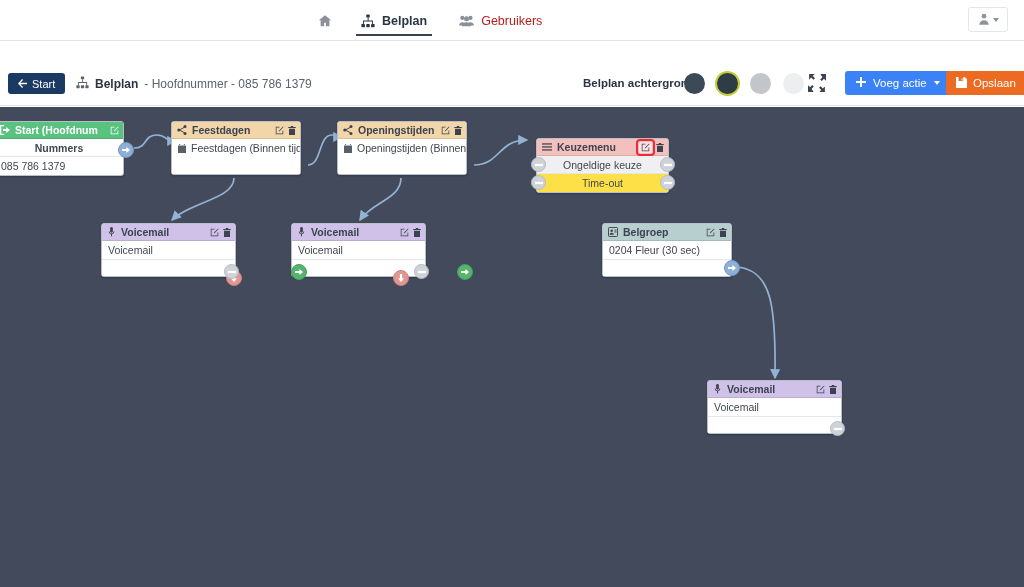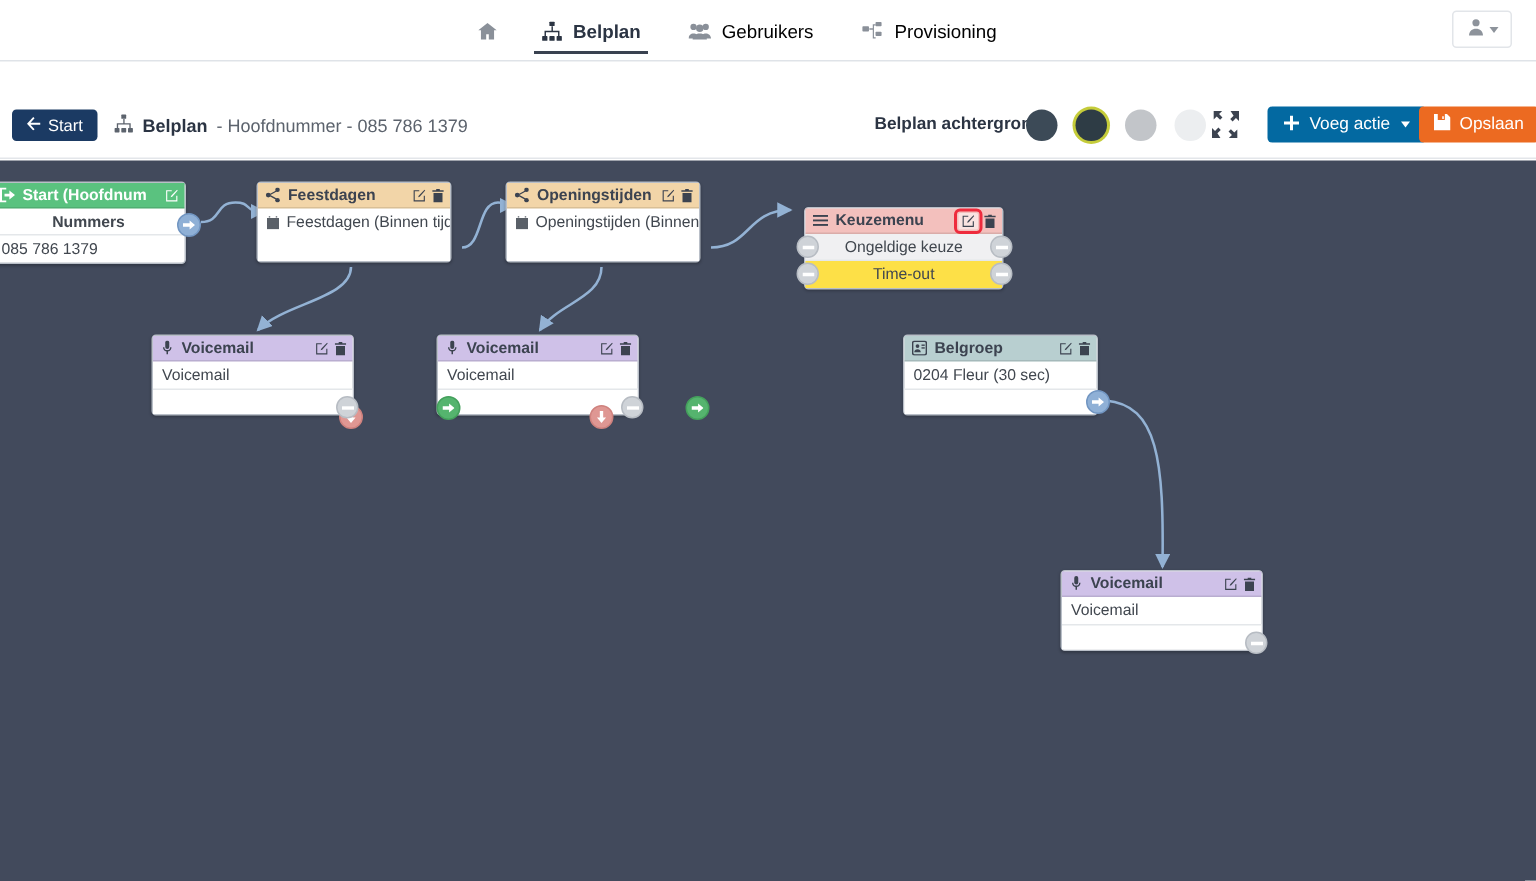--- a/index.html
+++ b/index.html
@@ -20,21 +20,21 @@
     display: flex; align-items: center;
   }
   .nav-center {
     position: absolute; left: 305px; top: 0;
     height: 41px;
     display: flex; align-items: center; gap: 0px;
   }
   .nav-item {
     display: flex; align-items: center; gap: 7px;
     height: 41px; padding: 0 16px;
-    font-size: 12.5px; color: #000000;
+    font-size: 12.5px; color: #b91c1c;
     cursor: pointer; position: relative;
     white-space: nowrap;
   }
   .nav-item.active { color: #2b3443; font-weight: bold; }
   .nav-item.active::after {
     content: ""; position: absolute;
     left: 11px; right: 11px; bottom: 5px;
     height: 2px; background: #3a4250;
   }
   .nav-item svg { display:block; }
@@ -90,21 +90,21 @@
   }
   .swatch { width: 21px; height: 21px; border-radius: 50%; cursor: pointer; }
   .swatch.sel { box-shadow: 0 0 0 2px #c5cc3a; }
   .expand-ic {
     position: absolute; left: 808px; top: 74px;
     width: 18px; height: 18px; cursor: pointer;
   }
   .btn-voeg {
     position: absolute; left: 845px; top: 71px;
     height: 24px; padding: 0 11px;
-    background: #0369a1; color: #fff;
+    background: #3b82f6; color: #fff;
     border: none; border-radius: 3px;
     font-size: 11.5px; font-family: "Liberation Sans", sans-serif;
     display: flex; align-items: center; gap: 7px;
     cursor: pointer;
   }
   .btn-opslaan {
     position: absolute; left: 946px; top: 71px;
     height: 24px; padding: 0 10px;
     background: #ec6a21; color: #fff;
     border: none; border-radius: 3px;
@@ -221,31 +221,20 @@
             <circle cx="13.8" cy="4.3" r="2.5"></circle>
           <circle cx="9" cy="5.3" r="3"></circle>
           <path d="M0 13.5c0-2.4 1.8-4 4-4s4 1.6 4 4z"></path>
           <path d="M10 13.5c0-2.4 1.8-4 3.8-4s4.2 1.6 4.2 4z"></path>
           <path d="M3.3 14.3c0-2.8 2.2-4.8 5.7-4.8s5.7 2 5.7 4.8z"></path>
         </svg>
       </span>
       <span>Gebruikers</span>
     </div>
 
-    <div class="nav-item">
-      <span>
-        <svg width="15" height="14" viewBox="0 0 16 16" fill="#8a9099">
-          <rect x="0.5" y="4" width="5" height="4" rx=".6"></rect>
-          <rect x="10.5" y="0.8" width="4.6" height="3.2" rx=".6"></rect>
-          <rect x="10.5" y="8.2" width="4.6" height="3.2" rx=".6"></rect>
-          <path d="M5.8 5.6h2.6V2.4h2.2v1h-1.3v8.9h1.3v1H8.4V6.6H5.8z"></path>
-        </svg>
-      </span>
-      <span>Provisioning</span>
-    </div>
 
   </div>
 
   <div class="user-btn">
     <span>
       <svg width="12" height="12" viewBox="0 0 16 16" fill="#8d939b">
         <circle cx="8" cy="4.2" r="3.2"></circle>
         <path d="M1.8 15.5c0-3.6 2.7-6 6.2-6s6.2 2.4 6.2 6z"></path>
       </svg>
     </span>

